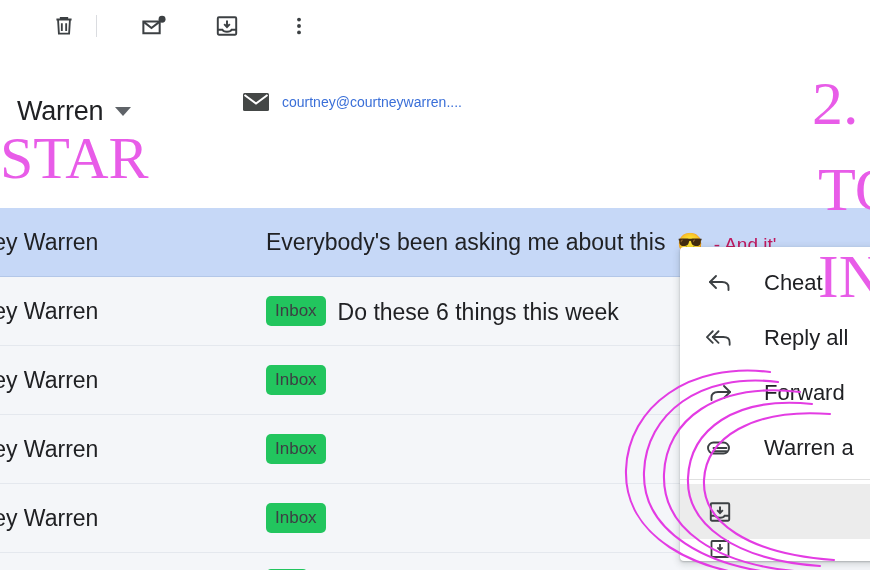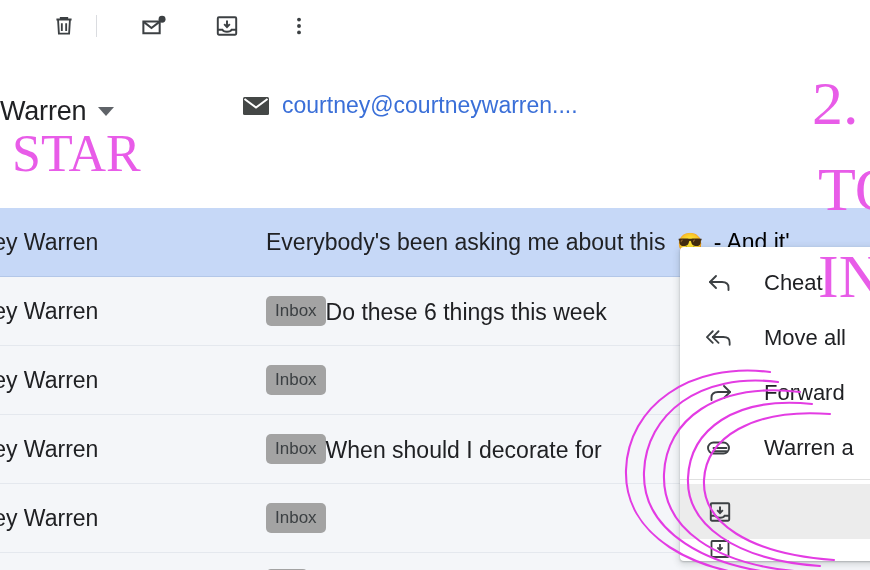--- a/index.html
+++ b/index.html
@@ -58,20 +58,21 @@
     width: 870px;
     height: 42px;
     display: flex;
     align-items: center;
   }
   .sender-name {
     font-size: 27px;
     color: #202124;
     letter-spacing: -0.2px;
     white-space: nowrap;
+    padding-left: 17px;
   }
   .sender-caret {
     margin-left: 12px;
     width: 0;
     height: 0;
     border-left: 8px solid transparent;
     border-right: 8px solid transparent;
     border-top: 9px solid #5f6368;
   }
   .email-wrap {
@@ -81,21 +82,21 @@
     display: flex;
     align-items: center;
   }
   .mail-icon {
     width: 26px;
     height: 20px;
     color: #444746;
     margin-right: 13px;
   }
   .email-addr {
-    font-size: 23px;
+    font-size: 14px;
     color: #3a6fd8;
     white-space: nowrap;
   }
 
   
   .list {
     position: absolute;
     left: 0;
     top: 208px;
     width: 870px;
@@ -120,43 +121,44 @@
     font-size: 23px;
     color: #202124;
     white-space: nowrap;
     overflow: hidden;
     padding-left: 0;
     box-sizing: border-box;
     margin-left: -26px;
   }
   .chip {
     display: inline-block;
-    background: #a3a3a3;
+    background: #22c55e;
     color: #3c4043;
     font-size: 17px;
     line-height: 17px;
     padding: 6px 9px 7px;
     border-radius: 5px;
+    margin-right: 12px;
     white-space: nowrap;
   }
   .subj-wrap {
     display: flex;
     align-items: flex-end;
     flex: 1 1 auto;
     min-width: 0;
     white-space: nowrap;
   }
   .subject {
     font-size: 23px;
     color: #202124;
     white-space: nowrap;
   }
   .snippet {
-    font-size: 23px;
-    color: #000000;
+    font-size: 19px;
+    color: #be185d;
     white-space: nowrap;
     margin-left: 10px;
   }
   .emoji {
     font-size: 21px;
     margin-left: 12px;
   }
   .row.partial {
     height: 28px;
     align-items: flex-start;
@@ -212,21 +214,21 @@
     pointer-events: none;
     z-index: 40;
   }
   .pink-word {
     position: absolute;
     color: #e85ce8;
     font-family: "Liberation Serif", serif;
     line-height: 1;
     white-space: nowrap;
   }
-  .pw-star { left: 12px; top: 128px; font-size: 52px; }
+  .pw-star { left: 0; top: 128px; font-size: 60px; }
   .pw-two  { left: 812px; top: 72px;  font-size: 62px; }
   .pw-to   { left: 818px; top: 158px; font-size: 62px; }
   .pw-in   { left: 818px; top: 245px; font-size: 62px; }
   .scribble { position: absolute; left: 0; top: 0; }
 </style>
 </head>
 <body>
 
 <div id="app">
 
@@ -304,21 +306,20 @@
       <div class="sender">tney Warren</div>
       <div class="subj-wrap">
         <span class="chip">Inbox</span>
       </div>
     </div>
 
     <div class="row">
       <div class="sender">tney Warren</div>
       <div class="subj-wrap">
         <span class="chip">Inbox</span>
-        <span class="subject">When should I decorate for</span>
       </div>
     </div>
 
     <div class="row">
       <div class="sender">tney Warren</div>
       <div class="subj-wrap">
         <span class="chip">Inbox</span>
       </div>
     </div>
 
@@ -344,21 +345,21 @@
     </div>
 
     <div class="ctx-item">
       <span class="ctx-ico">
         <svg width="29" height="22" viewBox="0 0 29 22" fill="none" stroke="currentColor" stroke-width="1.9" stroke-linecap="round" stroke-linejoin="round">
           <path d="M7 4 L1 10 L7 16"></path>
           <path d="M13 4 L7 10 L13 16"></path>
           <path d="M7 10h11c4 0 6.5 2.2 6.5 5.6V18"></path>
         </svg>
       </span>
-      <span class="ctx-label">Move all</span>
+      <span class="ctx-label">Reply all</span>
     </div>
 
     <div class="ctx-item">
       <span class="ctx-ico">
         <svg width="26" height="22" viewBox="0 0 26 22" fill="none" stroke="currentColor" stroke-width="1.9" stroke-linecap="round" stroke-linejoin="round">
           <path d="M17 4 L23 10 L17 16"></path>
           <path d="M23 10H11c-4 0-6.5 2.2-6.5 5.6V18"></path>
         </svg>
       </span>
       <span class="ctx-label">Forward</span>

